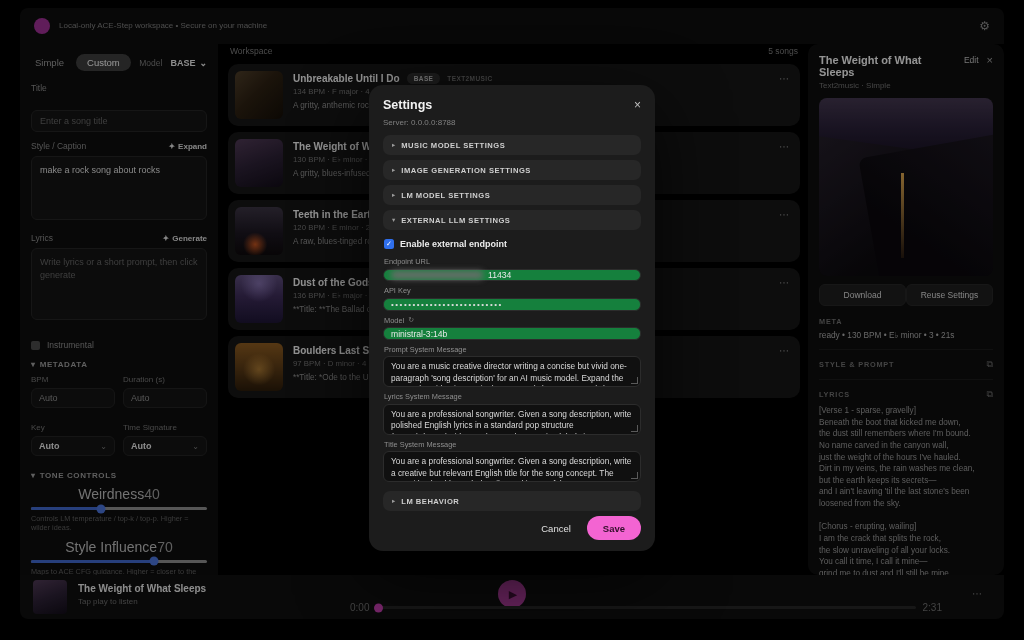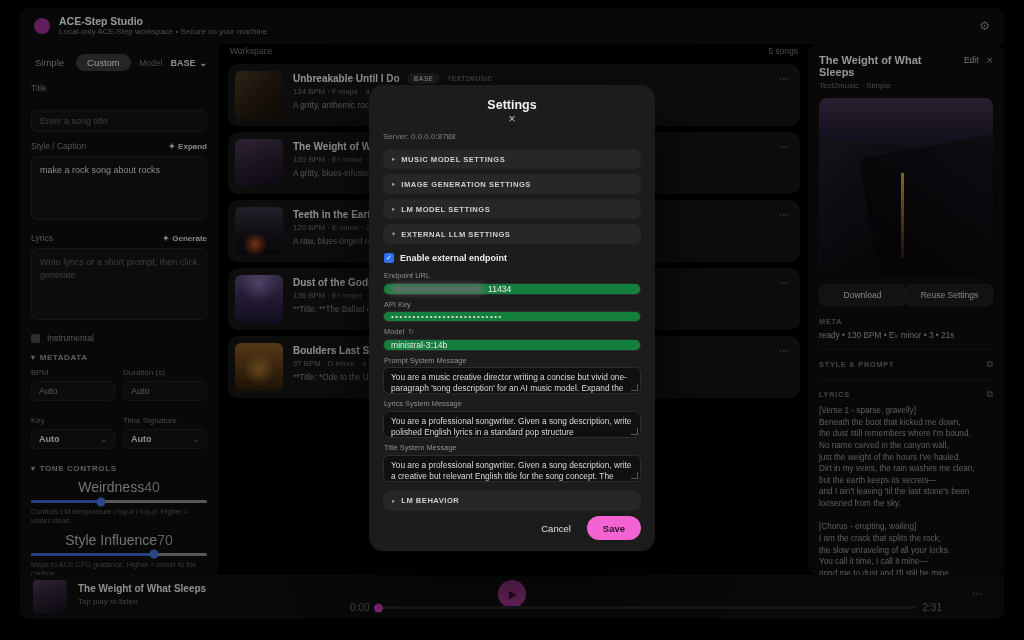--- a/index.html
+++ b/index.html
@@ -27,21 +27,21 @@
   .f-row .f-label { margin:0; }
   .mini-btn { font-size:8px; font-weight:bold; color:#d8d8d8; display:flex; gap:3px; align-items:center; cursor:pointer; }
   .inp { width:100%; background:#141414; border:1px solid #242424; border-radius:6px;
     height:22px; color:#e6e6e6; font-size:9px; padding:0 8px; font-family:inherit; }
   .inp::placeholder { color:#646464; }
   .ta { width:100%; background:#141414; border:1px solid #242424; border-radius:6px;
     color:#dcdcdc; font-size:9px; padding:7px 8px; resize:none; font-family:inherit; line-height:1.4; position:relative; }
   .ta::placeholder { color:#646464; }
   .ta-style { height:64px; }
   .ta-lyrics { height:72px; }
-  .chk-row { display:flex; align-items:center; gap:7px; margin:9px 0 10px; }
+  .chk-row { display:flex; align-items:center; gap:7px; margin:16px 0 10px; }
   .chk { width:9px; height:9px; background:#4a4a4a; border-radius:2px; }
   .chk-lab { font-size:8.5px; color:#8d8d8d; }
   .sec-head { font-size:8px; font-weight:bold; letter-spacing:.6px; color:#9a9a9a; margin:8px 0 6px; display:flex; gap:4px; align-items:center; }
   .grid2 { display:grid; grid-template-columns:1fr 1fr; column-gap:10px; row-gap:2px;gap:8px; }
   .g-label { font-size:8px; color:#767676; margin-bottom:4px; }
   .g-inp { background:#141414; border:1px solid #232323; border-radius:6px; height:20px;
     font-size:9px; color:#8d8d8d; display:flex; align-items:center; padding:0 7px; margin-bottom:7px; }
   .g-sel { color:#e2e2e2; font-weight:bold; justify-content:space-between; }
   .g-sel .chev { color:#7a7a7a; font-weight:normal; font-size:8px; }
   .slider-row { display:flex; justify-content:center; font-size:14px; color:#b9b9b9; margin:6px 0 4px; }
@@ -119,21 +119,21 @@
   .p-time { font-size:10px; color:#6d6d6d; }
   .p-track { flex:1; height:3px; background:#262626; border-radius:2px; position:relative; }
   .p-knob { position:absolute; left:0; top:50%; transform:translate(-2px,-50%); width:9px; height:9px;
     border-radius:50%; background:#c43fae; }
 
   
   .backdrop { position:absolute; inset:0; background:rgba(0,0,0,.38); z-index:40; }
   .modal { position:absolute; left:369px; top:85px; width:286px; height:466px; z-index:50;
     background:#1c1c1c; border-radius:14px; padding:13px 14px 11px; display:flex; flex-direction:column;
     box-shadow:0 24px 70px rgba(0,0,0,.75); }
-  .m-head { display:flex; align-items:center; justify-content:space-between;flex-direction:column; }
+  .m-head { display:flex; align-items:center; justify-content:space-between; }
   .m-title { font-size:12.5px; font-weight:bold; color:#f2f2f2; }
   .m-close { color:#c0c0c0; font-size:12px; cursor:pointer; }
   .m-server { font-size:8px; color:#818181; margin:6px 0 8px; }
   .m-sec { background:#272727; border-radius:7px; height:20px; display:flex; align-items:center;
     gap:6px; padding:0 9px; margin-bottom:5px; cursor:pointer; flex:0 0 auto; }
   .m-sec .caret { font-size:6.5px; color:#9a9a9a; }
   .m-sec .sec-lab { font-size:7.6px; font-weight:bold; letter-spacing:.5px; color:#cfcfcf; }
   .m-chk-row { display:flex; align-items:center; gap:6px; margin:4px 1px 5px; }
   .m-chk { width:10px; height:10px; background:#2f6fed; border-radius:2.5px; color:#fff; font-size:7px;
     display:flex; align-items:center; justify-content:center; }
@@ -154,21 +154,20 @@
   .m-cancel { font-size:9.5px; color:#e0e0e0; cursor:pointer; }
   .m-save { background:#f364d2; color:#33102b; border:none; border-radius:13px; height:24px; padding:0 16px;
     font-size:9.5px; font-weight:bold; cursor:pointer; font-family:inherit; }
 </style>
 </head>
 <body>
 
 <div class="header">
   <div class="logo"></div>
   <div>
-    <div class="app-title">ACE-Step Studio</div>
     <div class="app-sub">Local-only ACE-Step workspace • Secure on your machine</div>
   </div>
   <div class="gear">⚙</div>
 </div>
 
 <div class="sidebar">
   <div class="tabs-row">
     <span class="tab-simple">Simple</span>
     <span class="tab-custom">Custom</span>
     <span class="model-lab">Model</span>

